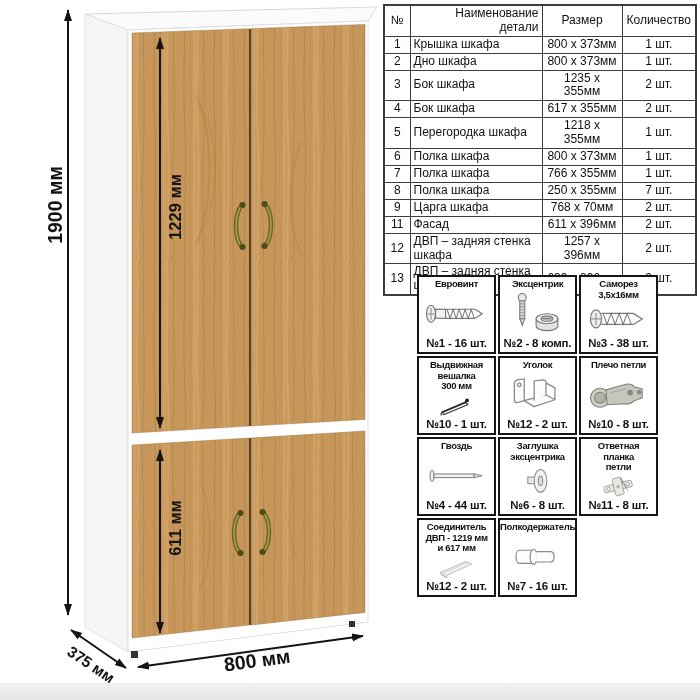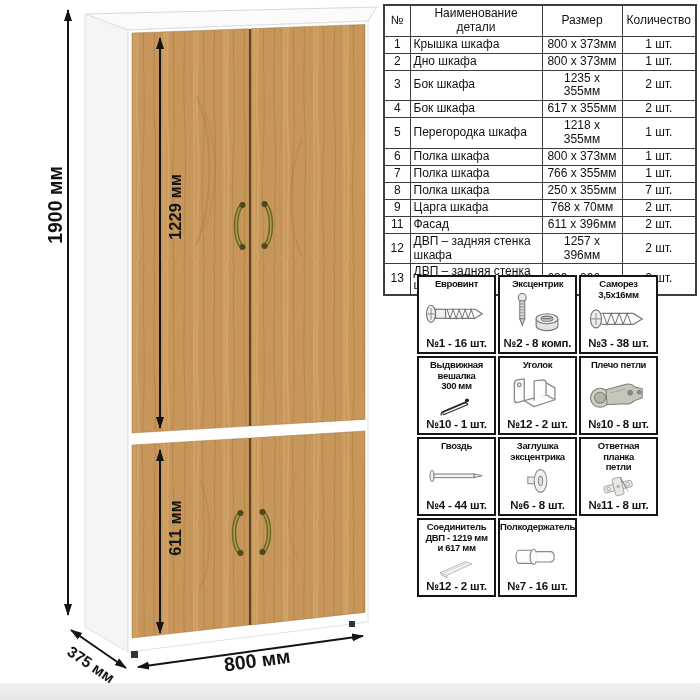--- a/index.html
+++ b/index.html
@@ -126,21 +126,21 @@
   <table class="parts">
     <colgroup>
         <col style="width:26px">
         <col style="width:132px">
         <col style="width:80px">
         <col style="width:74px">
       </colgroup>
     <thead>
       <tr>
         <th>№</th>
-        <th style="text-align:center;">Наименование детали</th>
+        <th style="text-align:right;">Наименование детали</th>
         <th>Размер</th>
         <th>Количество</th>
       </tr>
     </thead>
     <tbody id="parts-body">
         <tr>
           <td class="c-num">1</td>
           <td class="c-name">Крышка шкафа</td>
           <td class="c-size">800 х 373мм</td>
           <td class="c-qty">1 шт.</td>

